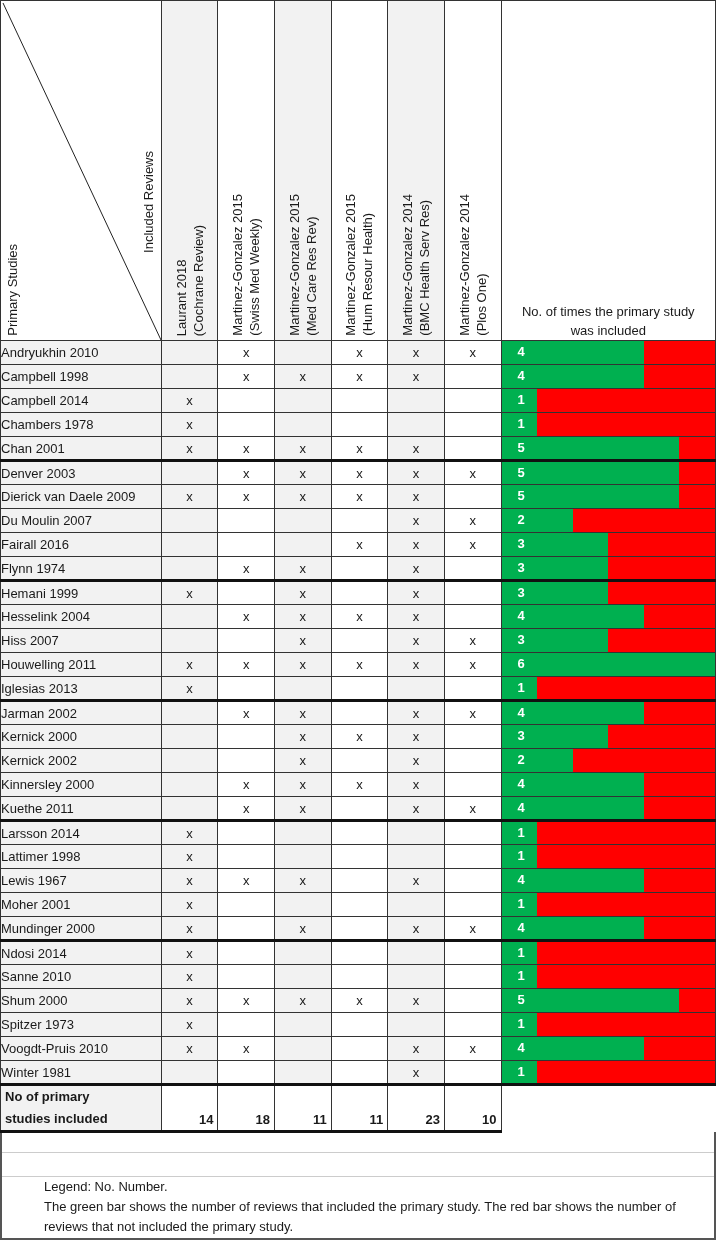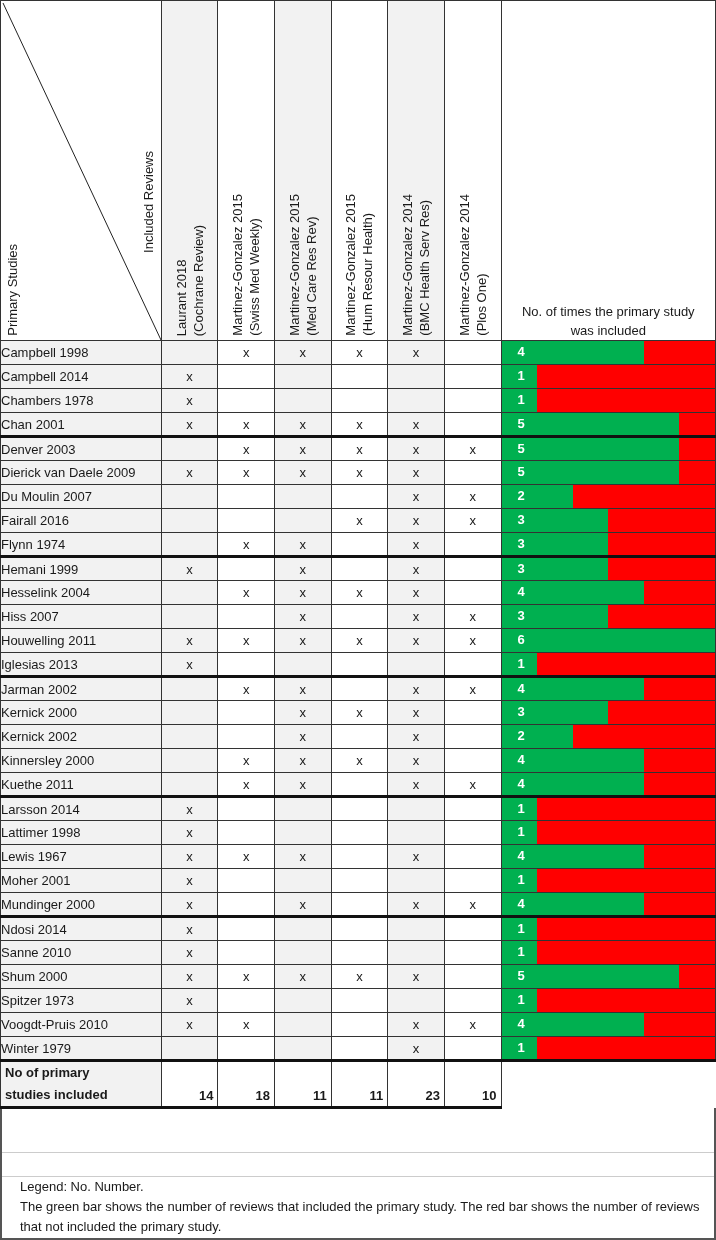--- a/index.html
+++ b/index.html
@@ -30,21 +30,21 @@
   .bar-green { position: absolute; left: 0; top: 0; bottom: 0; background: #00b050; }
   .bar-red { position: absolute; right: 0; top: 0; bottom: 0; background: #ff0000; }
   .bar-num { position: absolute; left: 16px; top: 3px; color: #ffffff; font-weight: bold; font-size: 13px; }
   tr.thick td { border-bottom: 3px solid #111; }
   tr.total td { height: 44px; font-weight: bold; border-bottom: 3px solid #111; }
   tr.total td.tname { background: #f2f2f2; padding-left: 4px; line-height: 22px; vertical-align: middle; white-space: nowrap; }
   tr.total td.tval { text-align: right; vertical-align: bottom; padding-right: 4px; padding-bottom: 3px; background: #fff; }
   tr.total td.tblank { border: none; border-top: 1px solid #333; background: #fff; }
   #legend { position: absolute; left: 2px; top: 1152px; width: 712px; height: 86px; border-top: 1px solid #ccc; }
   #legend .spacer { height: 24px; border-bottom: 1px solid #ccc; }
-  #legend p { font-size: 13px; line-height: 20px; padding-left: 18px; color: #1a1a1a; }
+  #legend p { font-size: 13px; line-height: 20px; padding-left: 18px; color: #1a1a1a; margin-left: 24px; }
 </style>
 </head>
 <body>
 
 <div id="frame"></div>
 
 <table class="grid" id="grid">
   <colgroup>
     <col class="c-name">
       <col class="c-rev">
@@ -101,20 +101,34 @@
           </div>
         </th>
         <th class="hdr bar-hdr">
           <div>No. of times the primary study</div>
           <div>was included</div>
         </th>
       </tr>
   </thead>
   <tbody id="body">
       <tr>
+        <td class="name">Andryukhin 2010</td>
+        <td class="mark grey"></td>
+        <td class="mark white"><span>x</span></td>
+        <td class="mark grey"></td>
+        <td class="mark white"><span>x</span></td>
+        <td class="mark grey"><span>x</span></td>
+        <td class="mark white"><span>x</span></td>
+        <td class="barcell">
+          <div class="bar-red" style="width:33.333%;background:#ff0000"></div>
+          <div class="bar-green" style="width:66.667%;background:#00b050"></div>
+          <span class="bar-num">4</span>
+        </td>
+      </tr>
+      <tr>
         <td class="name">Campbell 1998</td>
         <td class="mark grey"></td>
         <td class="mark white"><span>x</span></td>
         <td class="mark grey"><span>x</span></td>
         <td class="mark white"><span>x</span></td>
         <td class="mark grey"><span>x</span></td>
         <td class="mark white"></td>
         <td class="barcell">
           <div class="bar-red" style="width:33.333%;background:#ff0000"></div>
           <div class="bar-green" style="width:66.667%;background:#00b050"></div>
@@ -507,21 +521,21 @@
         <td class="mark white"></td>
         <td class="mark grey"><span>x</span></td>
         <td class="mark white"><span>x</span></td>
         <td class="barcell">
           <div class="bar-red" style="width:33.333%;background:#ff0000"></div>
           <div class="bar-green" style="width:66.667%;background:#00b050"></div>
           <span class="bar-num">4</span>
         </td>
       </tr>
       <tr class="thick">
-        <td class="name">Winter 1979</td>
+        <td class="name">Winter 1981</td>
         <td class="mark grey"></td>
         <td class="mark white"></td>
         <td class="mark grey"></td>
         <td class="mark white"></td>
         <td class="mark grey"><span>x</span></td>
         <td class="mark white"></td>
         <td class="barcell">
           <div class="bar-red" style="width:83.333%;background:#ff0000"></div>
           <div class="bar-green" style="width:16.667%;background:#00b050"></div>
           <span class="bar-num">1</span>

